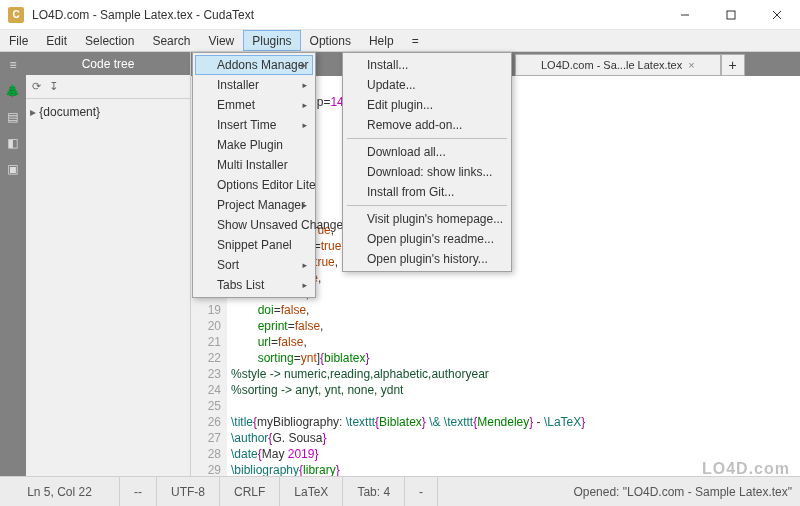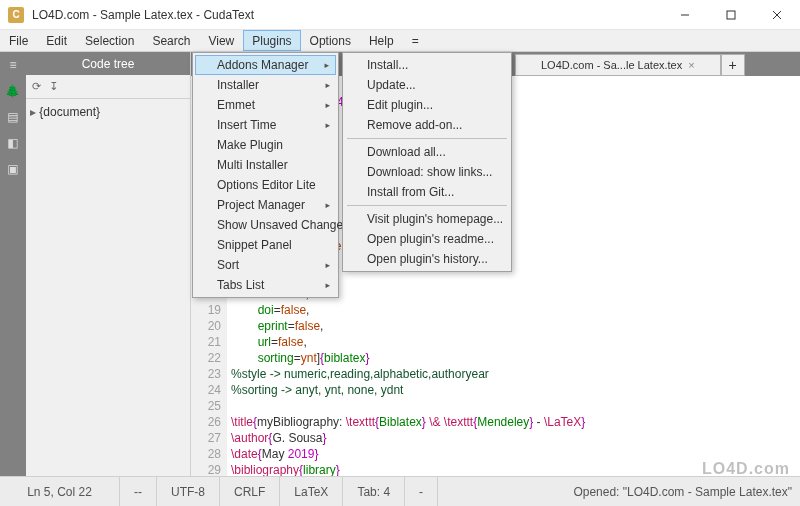--- a/index.html
+++ b/index.html
@@ -34,34 +34,34 @@
 .tabbar .plus { width: 24px; display: flex; align-items: center; justify-content: center; color: #333; background: #f0f0f0; border: 1px solid #b0b0b0; margin-top: 2px; font-size: 14px; }
 .tabbar .spacer1 { width: 324px; }
 
 .editor { flex: 1; display: flex; font-family: "Consolas", monospace; font-size: 12px; line-height: 16px; overflow: hidden; position: relative; }
 .gutter { width: 36px; background: #f0f0f0; color: #a0a0a0; text-align: right; padding: 2px 6px 2px 2px; }
 .gutter div { height: 16px; }
 .gutter .curr { background: #e0e0e0; }
 .code { flex: 1; padding: 2px 0 2px 4px; white-space: pre; color: #333; }
 .code div { height: 16px; }
 .code .cmt { color: #14532d; }
-.code .fn { color: #be185d; }
+.code .fn { color: #0f766e; }
 .code .key { color: #008000; }
 .code .val { color: #b04000; }
 .code .num { color: #c000c0; }
 .code .brace { color: #a000a0; }
 .code .plain { color: #333; }
 
 .dropdown { position: absolute; background: #f0f0f0; border: 1px solid #a0a0a0; box-shadow: 2px 2px 6px rgba(0,0,0,.25); font-size: 12px; z-index: 100; padding: 2px; }
 .dropdown .dmi { padding: 3px 22px 3px 22px; color: #333; display: flex; align-items: center; position: relative; white-space: nowrap; }
 .dropdown .dmi.hl { background: #cce8f6; border: 1px solid #7eb4ea; padding: 2px 21px 2px 21px; }
 .dropdown .dmi.sub::after { content: "▸"; position: absolute; right: 6px; color: #555; font-size: 9px; }
 .dropdown .sep { height: 1px; background: #c0c0c0; margin: 3px 2px; }
 
-.menu1 { top: 52px; left: 192px; width: 147px; }
+.menu1 { top: 52px; left: 192px; width: 124px; }
 .menu2 { top: 52px; left: 342px; width: 170px; }
 
 .statusbar { position: absolute; bottom: 0; left: 0; right: 0; height: 30px; background: #ececec; border-top: 1px solid #d0d0d0; display: flex; align-items: center; font-size: 12px; color: #555; }
 .statusbar .cell { padding: 0 14px; border-right: 1px solid #d0d0d0; height: 100%; display: flex; align-items: center; }
 .statusbar .msg { flex: 1; padding: 0 8px; text-align: right; }
 
 .watermark { position: absolute; right: 10px; bottom: 28px; font-size: 16px; font-weight: bold; color: rgba(0,0,0,.25); letter-spacing: 1px; pointer-events: none; }
 </style>
 </head>
 <body>

